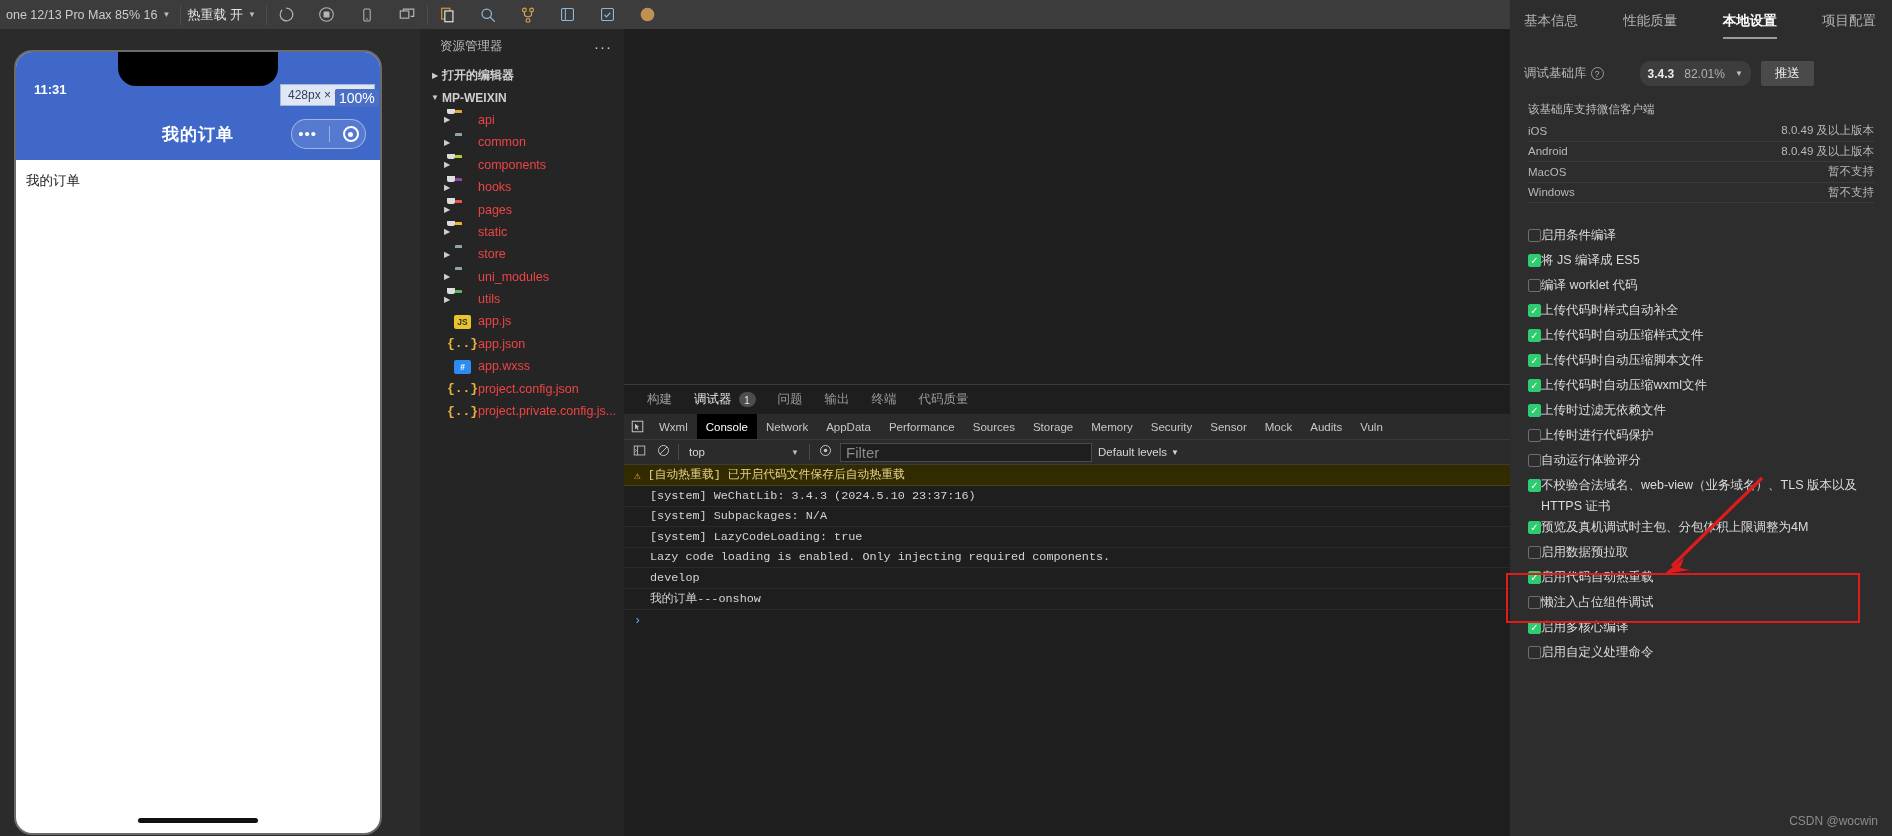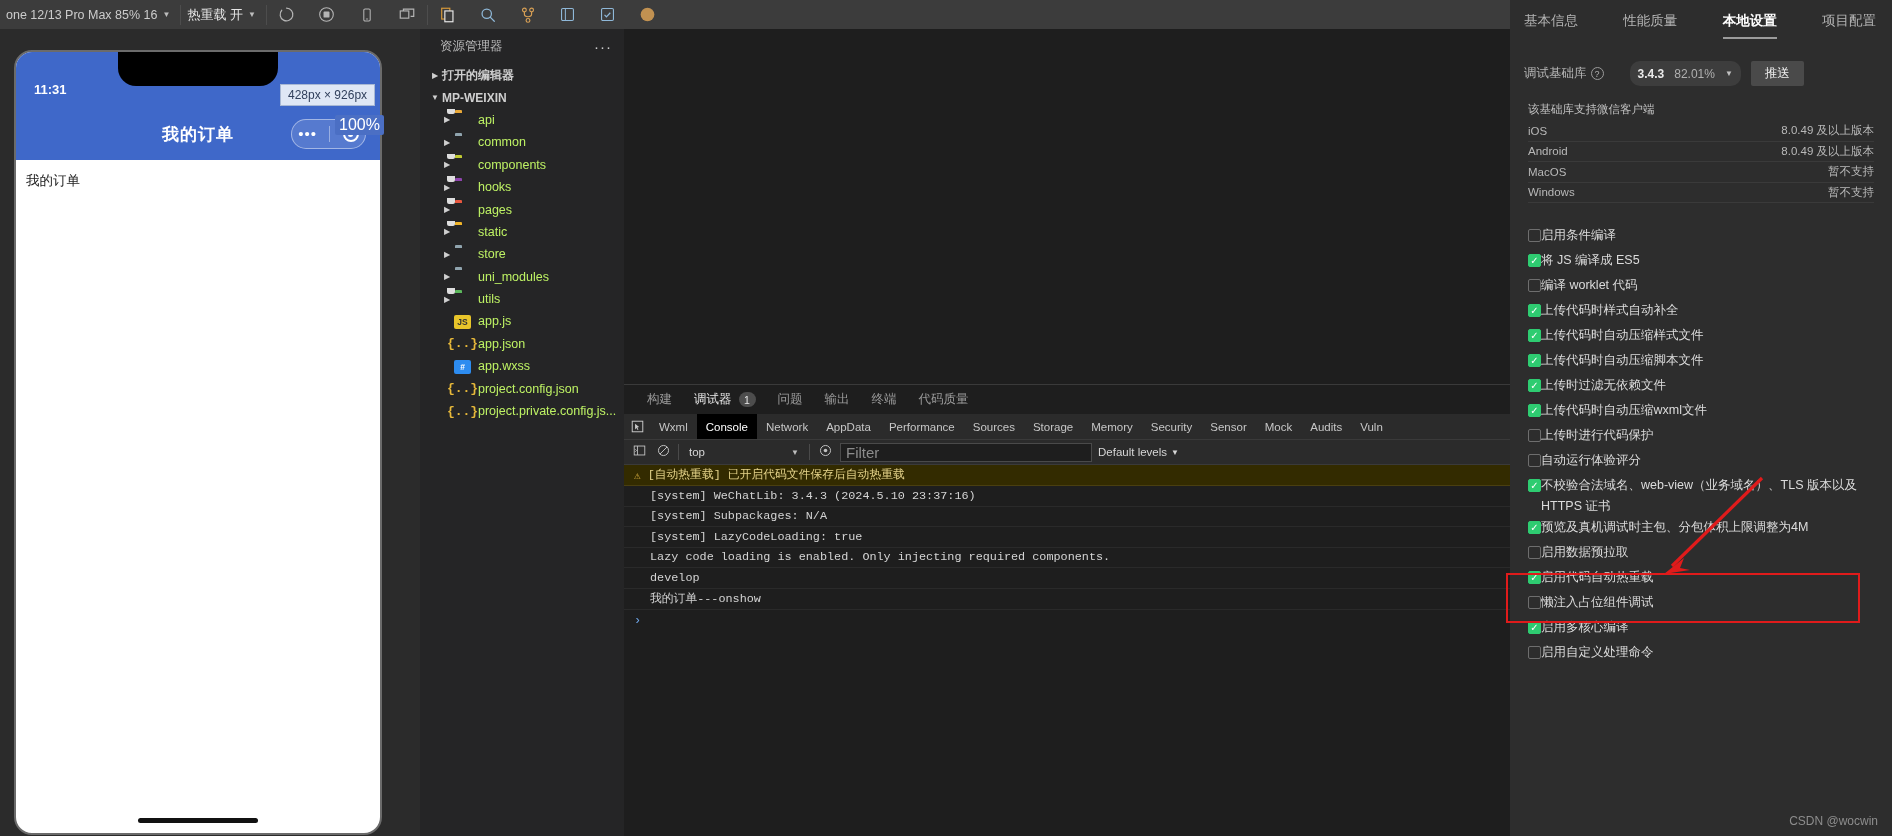--- a/index.html
+++ b/index.html
@@ -74,22 +74,22 @@
   .home-indicator {
     position: absolute; left: 50%; transform: translateX(-50%); bottom: 10px;
     width: 120px; height: 5px; background: #111; border-radius: 3px;
   }
   .size-badge {
     position: absolute; left: 280px; top: 55px; z-index: 8;
     background: #dfe7f5; color: #31405c; font-size: 12px;
     padding: 3px 7px; border: 1px solid #a8b8d4; white-space: nowrap;
   }
   .zoom-badge {
-    position: absolute; left: 335px; top: 86px; z-index: 9;
-    background: #4b6fc4; color: #fff; font-size: 16px; padding: 1px 4px;
+    position: absolute; left: 335px; top: 60px; z-index: 9;
+    background: #4b6fc4; color: #fff; font-size: 14px; padding: 1px 4px;
     border-radius: 2px; white-space: nowrap;
   }
 
   
   .explorer {
     position: absolute; left: 420px; top: 29px; width: 204px; height: 807px;
     background: #252526;
   }
   .explorer-head {
     height: 35px; display: flex; align-items: center; justify-content: space-between;
@@ -111,21 +111,21 @@
     width: 17px; height: 13px; border-radius: 2px; position: relative; top: 1px;
   }
   .folder::before {
     content:''; position:absolute; left:1px; top:-3px; width:7px;height:3px;border-radius:1px 1px 0 0;
     background: inherit;
   }
   .badge-sq {
     position:absolute; right:-1px; bottom:-1px; width:8px;height:8px;border-radius:2px;
     background: rgba(255,255,255,.85);
   }
-  .filelbl { color: #bef264; }
+  .filelbl { color: #ef4444; }
   .fileico {
     display:inline-flex;align-items:center;justify-content:center;
     width:17px;height:14px;font-size:8.5px;font-weight:bold;border-radius:2px;
   }
   .brace { font-size: 13px; font-weight: bold; font-family:"Liberation Mono", monospace; }
 
   
   .editor-area {
     position: absolute; left: 624px; top: 29px; width: 886px; height: 355px;
     background: #1e1e1e;
@@ -207,21 +207,21 @@
   .lib-row {
     display:flex; align-items:center; gap: 10px; padding: 22px 16px 0 14px;
   }
   .lib-label { color: #b8b8b8; font-size: 12.5px; display:flex;align-items:center;gap:4px; }
   .qmark {
     width:13px;height:13px;border:1px solid #9a9a9a;border-radius:50%;
     font-size:9px;color:#b0b0b0;display:flex;align-items:center;justify-content:center;
   }
   .lib-select {
     background: #3d3d3d; height: 25px; display:flex;align-items:center;gap:10px;
-    padding: 0 8px; color:#eaeaea; font-size:12px; border-radius:10px; margin-left: 16px;
+    padding: 0 8px; color:#eaeaea; font-size:12px; border-radius:10px; margin-left: 26px;
   }
   .lib-pct { color:#b0b0b0; }
   .lib-push {
     background: #4a4a4a; color:#f0f0f0; font-size:12.5px; height:25px;
     display:flex;align-items:center;justify-content:center; padding: 0 14px; border-radius:2px;
   }
   .supp-title { color:#c2c2c2; font-size:11.5px; padding: 16px 18px 4px 18px; }
   .supp-row {
     display:flex;align-items:center;justify-content:space-between;
     height: 20.5px; margin: 0 18px; border-bottom: 1px solid #3a3a3a;
@@ -638,25 +638,25 @@
         <div class="opt">
           <span class="cbx on"></span>
           <span class="opt-lbl">上传代码时自动压缩样式文件</span>
         </div>
         <div class="opt">
           <span class="cbx on"></span>
           <span class="opt-lbl">上传代码时自动压缩脚本文件</span>
         </div>
         <div class="opt">
           <span class="cbx on"></span>
+          <span class="opt-lbl">上传代码时自动压缩wxml文件</span>
+        </div>
+        <div class="opt">
+          <span class="cbx on"></span>
           <span class="opt-lbl">上传时过滤无依赖文件</span>
-        </div>
-        <div class="opt">
-          <span class="cbx on"></span>
-          <span class="opt-lbl">上传代码时自动压缩wxml文件</span>
         </div>
         <div class="opt">
           <span class="cbx"></span>
           <span class="opt-lbl">上传时进行代码保护</span>
         </div>
         <div class="opt">
           <span class="cbx"></span>
           <span class="opt-lbl">自动运行体验评分</span>
         </div>
         <div class="opt">

